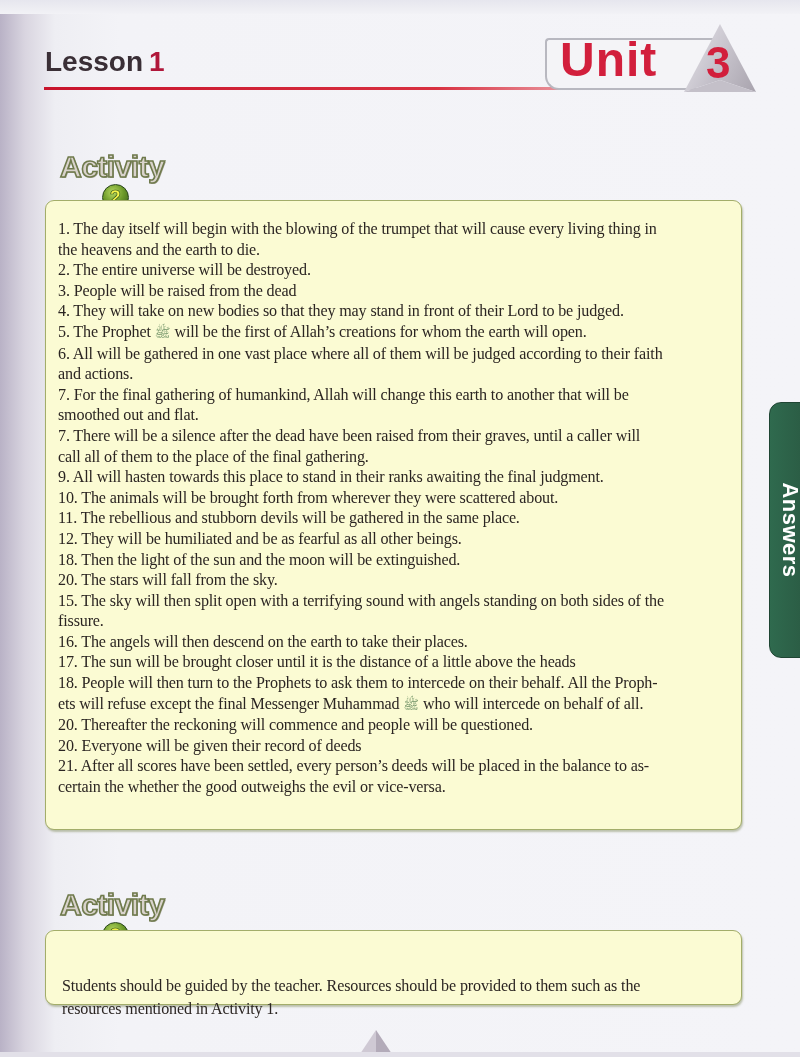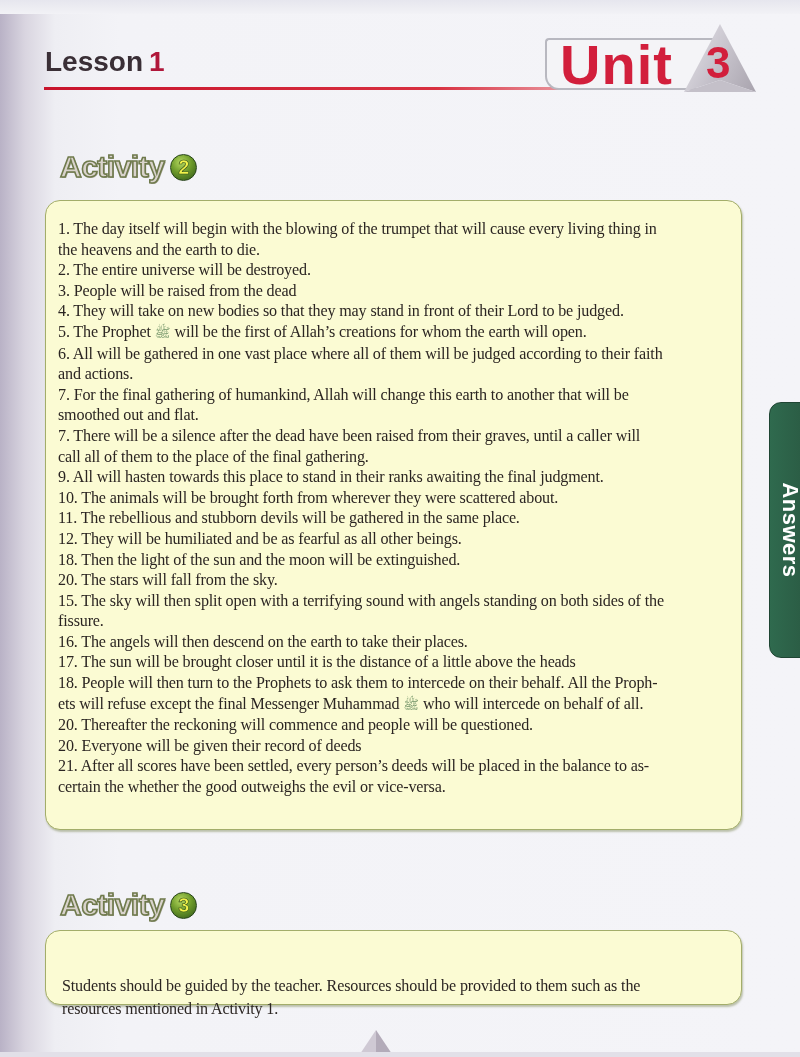--- a/index.html
+++ b/index.html
@@ -27,33 +27,33 @@
     }
     .unit-box {
       position: absolute; left: 545px; top: 38px; width: 180px; height: 52px;
       border: 2px solid #b8b8c0; border-right: none;
       border-radius: 4px 0 0 14px;
       background: #f4f4f7;
     }
     .unit-label {
       position: absolute; left: 560px; top: 32px;
       font-family: "Liberation Sans", sans-serif; font-weight: bold;
-      font-size: 56px; color: #d21f3c; letter-spacing: 1px;
+      font-size: 48px; color: #d21f3c; letter-spacing: 1px;
     }
     .unit-tri {
       position: absolute; left: 682px; top: 22px; width: 76px; height: 72px;
     }
     .unit-num {
       position: absolute; left: 706px; top: 38px;
       font-family: "Liberation Sans", sans-serif; font-weight: bold;
       font-size: 44px; color: #d21f3c;
     }
     
     .activity-heading {
-      position: absolute; display: flex; align-items: center;
+      position: absolute; display: flex; align-items: center; flex-direction: column;
     }
     .activity-word {
       font-family: "Liberation Sans", sans-serif; font-weight: bold;
       font-size: 30px; color: #d9d3cc;
       -webkit-text-stroke: 1.6px #6f7a4c;
       letter-spacing: -0.5px;
       text-shadow: 1px 1px 0 #a9a89a;
     }
     .activity-badge {
       width: 27px; height: 27px; border-radius: 50%;
@@ -63,21 +63,21 @@
       display: flex; align-items: center; justify-content: center;
       font-family: "Liberation Sans", sans-serif; font-weight: bold;
       font-size: 20px; color: #f2f24a;
       -webkit-text-stroke: 0.6px #2e4d18;
     }
     
     .answer-box {
       position: absolute;
       background: #fbfbd3;
       border: 1.5px solid #a3ad6a;
-      border-radius: 15px;
+      border-radius: 9px;
       box-shadow: 1px 2px 2px rgba(120,130,80,0.45);
       padding-left: 46px;
     }
     .answer-list {
       list-style: none;
       font-size: 16.1px; line-height: 20.6px; color: #2b2522;
       letter-spacing: -0.15px;
     }
     .answer-list li { display: block; }
     .honorific { color: #6c8f62; font-size: 13px; }

